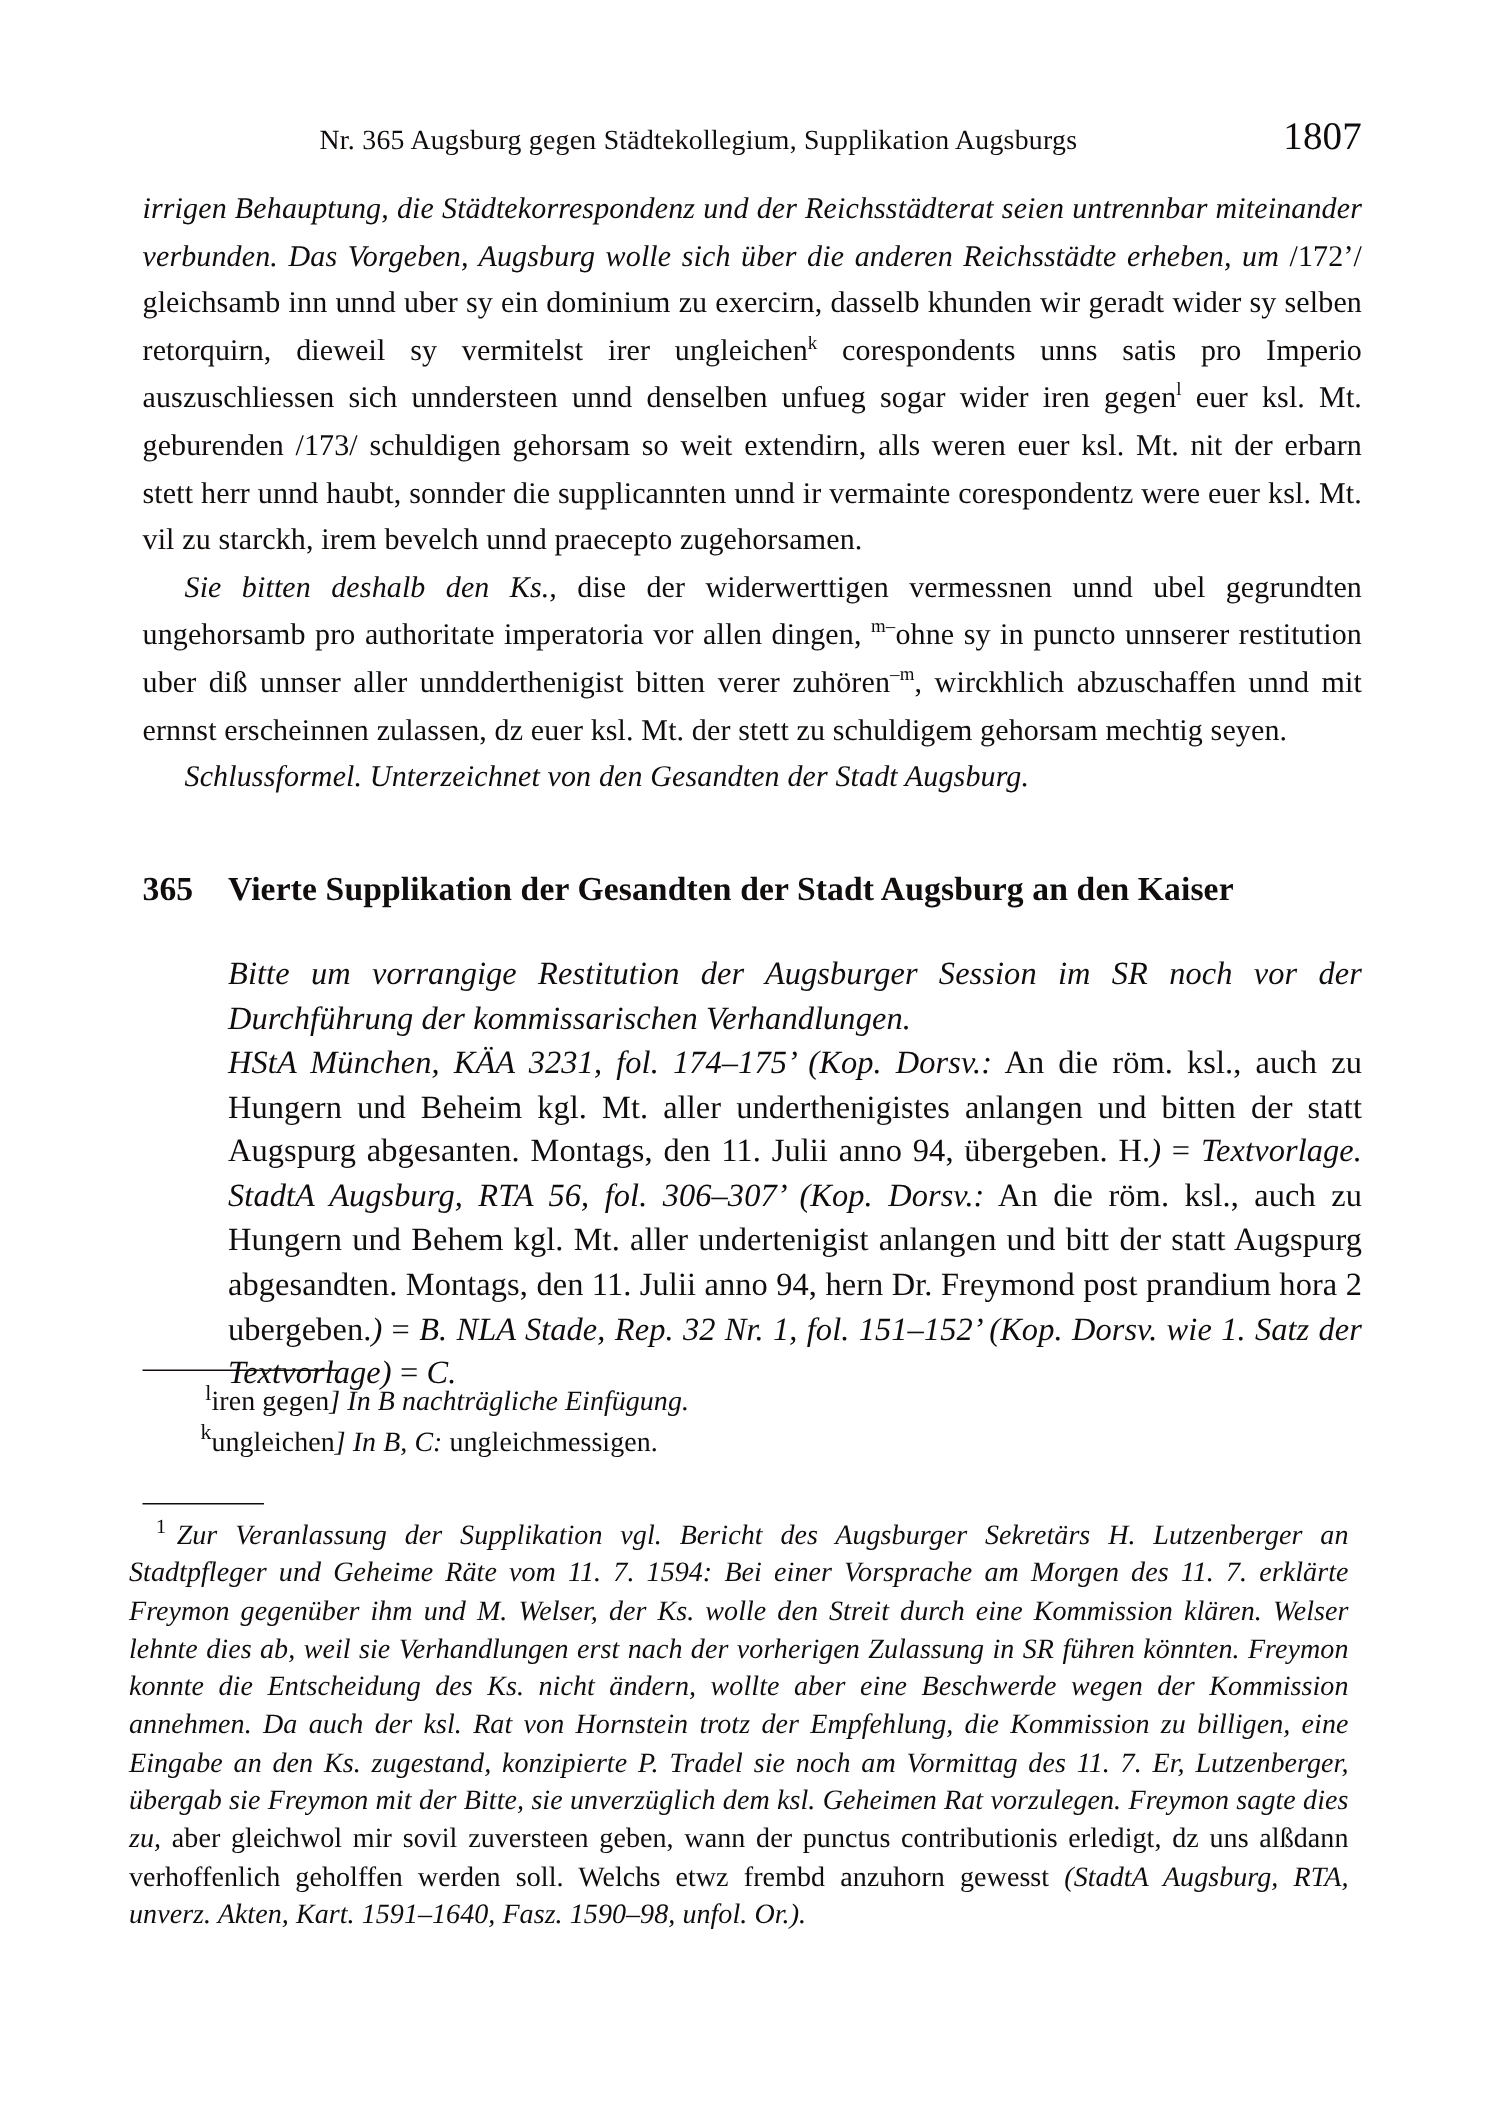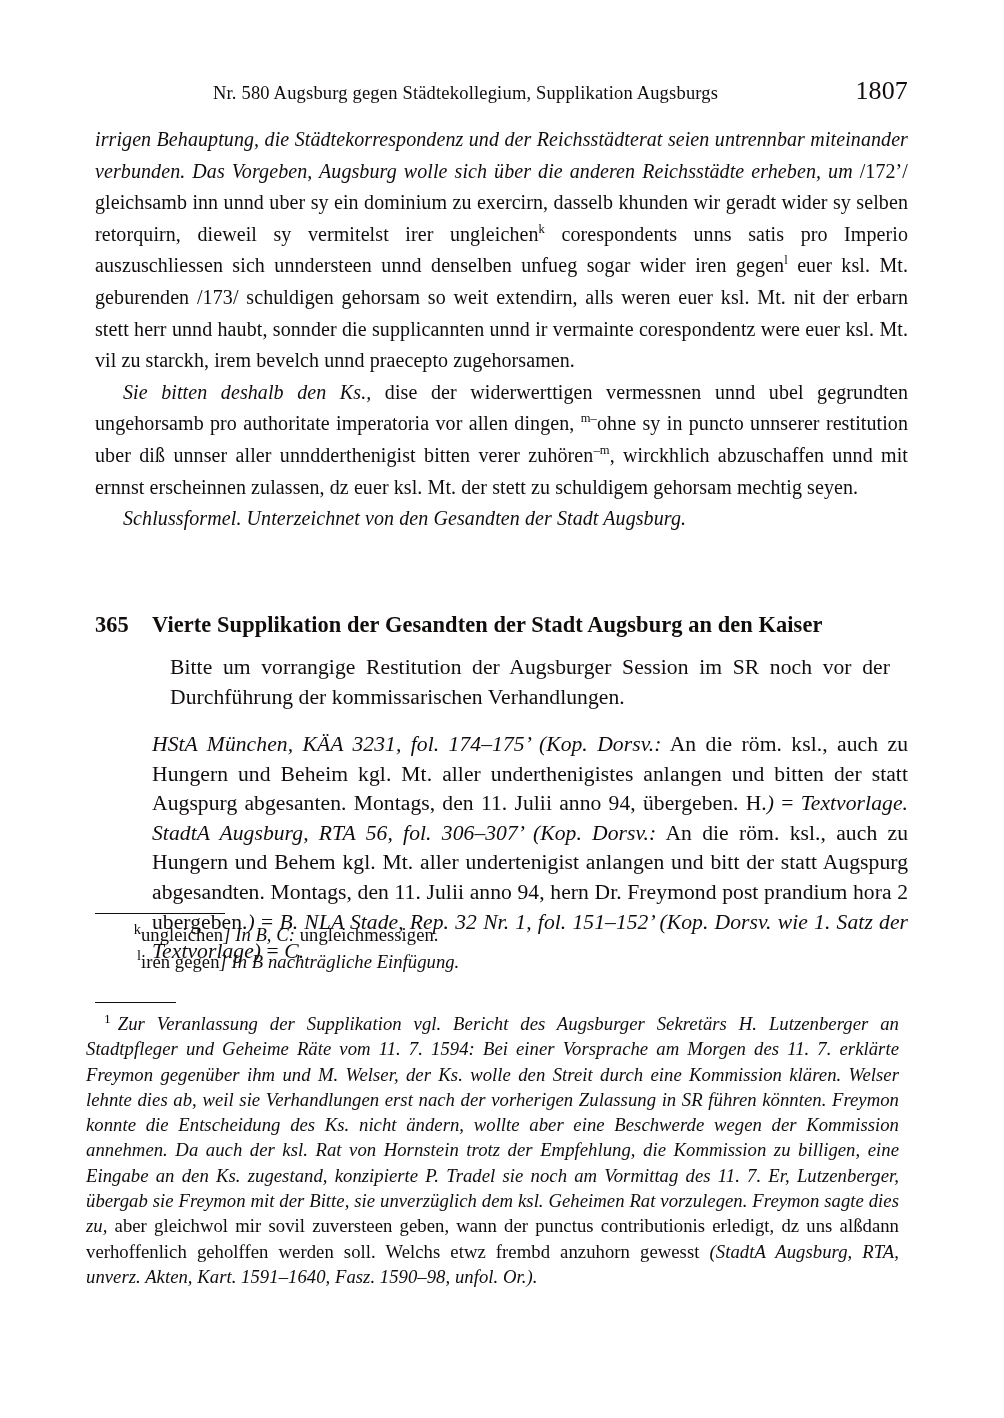--- a/index.html
+++ b/index.html
@@ -74,21 +74,21 @@
   }
   sup.notei {
     font-size: 0.63em;
     vertical-align: super;
     line-height: 0;
   }
 
   
   .section-head {
     position: absolute;
-    top: 612px;
+    top: 580px;
     left: 95px;
     width: 813px;
     display: flex;
     align-items: flex-start;
     font-weight: bold;
     font-size: 22.4px;
     letter-spacing: 0.004em;
   }
   .section-num {
     flex: 0 0 auto;
@@ -99,24 +99,25 @@
   }
 
   
   .regest-block {
     position: absolute;
     top: 634px;
     left: 152px;
     width: 756px;
   }
   p.regest {
-    margin: 18px;
+    margin: 0;
     font-size: 21.6px;
     line-height: 30px;
     text-align: justify;
+    font-style: italic;
     letter-spacing: 0.003em;
   }
   p.source {
     margin: 0;
     font-size: 21.6px;
     line-height: 29.6px;
     text-align: justify;
     letter-spacing: 0.003em;
   }
   p.datum {
@@ -185,21 +186,21 @@
     margin-left: 18px;
     margin-right: 7px;
   }
 </style>
 </head>
 <body>
 
 <div class="page">
 
   <div class="runhead">
-    <span class="runhead-title">Nr. 580 Augsburg gegen Städtekollegium, Supplikation Augsburgs</span>
+    <span class="runhead-title">Nr. 365 Augsburg gegen Städtekollegium, Supplikation Augsburgs</span>
     <span class="runhead-folio">1807</span>
   </div>
 
   <div class="body-col">
 
     <p class="para"><span class="it">irrigen Behauptung, die Städtekorrespondenz und der Reichsstädterat seien untrennbar miteinander verbunden. Das Vorgeben, Augsburg wolle sich über die anderen Reichsstädte erheben, um </span><span>/172’/</span><span> gleichsamb inn unnd uber sy ein dominium zu exercirn, dasselb khunden wir geradt wider sy selben retorquirn, dieweil sy vermitelst irer ungleichen</span><sup class="note">k</sup><span> corespondents unns satis pro Imperio auszuschliessen sich unndersteen unnd denselben unfueg sogar wider iren gegen</span><sup class="note">l</sup><span> euer ksl. Mt. geburenden </span><span>/173/</span><span> schuldigen gehorsam so weit extendirn, alls weren euer ksl. Mt. nit der erbarn stett herr unnd haubt, sonnder die supplicannten unnd ir vermainte corespondentz were euer ksl. Mt. vil zu starckh, irem bevelch unnd praecepto zugehorsamen.</span></p>
 
     <p class="para indent"><span class="it">Sie bitten deshalb den Ks.,</span><span> dise der widerwerttigen vermessnen unnd ubel gegrundten ungehorsamb pro authoritate imperatoria vor allen dingen, </span><sup class="note">m–</sup><span>ohne sy in puncto unnserer restitution uber diß unnser aller unndderthenigist bitten verer zuhören</span><sup class="note">–m</sup><span>, wirckhlich abzuschaffen unnd mit ernnst erscheinnen zulassen, dz euer ksl. Mt. der stett zu schuldigem gehorsam mechtig seyen.</span></p>
 
     <p class="para indent"><span class="it">Schlussformel. Unterzeichnet von den Gesandten der Stadt Augsburg.</span></p>
@@ -216,22 +217,22 @@
     <p class="regest">Bitte um vorrangige Restitution der Augsburger Session im SR noch vor der Durchführung der kommissarischen Verhandlungen.</p>
 
 
     <p class="source"><span class="it">HStA München, KÄA 3231, fol. 174–175’ (Kop. Dorsv.:</span><span> An die röm. ksl., auch zu Hungern und Beheim kgl. Mt. aller underthenigistes anlangen und bitten der statt Augspurg abgesanten. Montags, den 11. Julii anno 94, übergeben. H.</span><span class="it">)</span><span> = </span><span class="it">Textvorlage. StadtA Augsburg, RTA 56, fol. 306–307’ (Kop. Dorsv.:</span><span> An die röm. ksl., auch zu Hungern und Behem kgl. Mt. aller undertenigist anlangen und bitt der statt Augspurg abgesandten. Montags, den 11. Julii anno 94, hern Dr. Freymond post prandium hora 2 ubergeben.</span><span class="it">)</span><span> = </span><span class="it">B. NLA Stade, Rep. 32 Nr. 1, fol. 151–152’ (Kop. Dorsv. wie 1. Satz der Textvorlage)</span><span> = </span><span class="it">C.</span></p>
 
   </div>
 
   <hr class="rule rule-app">
 
   <div class="apparatus">
+    <p class="app-line"><span class="siglum">l</span><span class="app-txt">iren gegen</span><span class="it">]</span><span class="it"> In B nachträgliche Einfügung.</span><span></span></p>
     <p class="app-line"><span class="siglum">k</span><span class="app-txt">ungleichen</span><span class="it">]</span><span class="it"> In B, C:</span><span> ungleichmessigen.</span></p>
-    <p class="app-line"><span class="siglum">l</span><span class="app-txt">iren gegen</span><span class="it">]</span><span class="it"> In B nachträgliche Einfügung.</span><span></span></p>
   </div>
 
   <hr class="rule rule-fn">
 
   <div class="footnote">
     <p class="fn"><span class="fnnum">1</span><span class="it">Zur Veranlassung der Supplikation vgl. Bericht des Augsburger Sekretärs H. Lutzenberger an Stadtpfleger und Geheime Räte vom 11. 7. 1594: Bei einer Vorsprache am Morgen des 11. 7. erklärte Freymon gegenüber ihm und M. Welser, der Ks. wolle den Streit durch eine Kommission klären. Welser lehnte dies ab, weil sie Verhandlungen erst nach der vorherigen Zulassung in SR führen könnten. Freymon konnte die Entscheidung des Ks. nicht ändern, wollte aber eine Beschwerde wegen der Kommission annehmen. Da auch der ksl. Rat von Hornstein trotz der Empfehlung, die Kommission zu billigen, eine Eingabe an den Ks. zugestand, konzipierte P. Tradel sie noch am Vormittag des 11. 7. Er, Lutzenberger, übergab sie Freymon mit der Bitte, sie unverzüglich dem ksl. Geheimen Rat vorzulegen. Freymon sagte dies zu,</span><span> aber gleichwol mir sovil zuversteen geben, wann der punctus contributionis erledigt, dz uns alßdann verhoffenlich geholffen werden soll. Welchs etwz frembd anzuhorn gewesst </span><span class="it">(StadtA Augsburg, RTA, unverz. Akten, Kart. 1591–1640, Fasz. 1590–98, unfol. Or.).</span></p>
   </div>
 
 </div>
 

